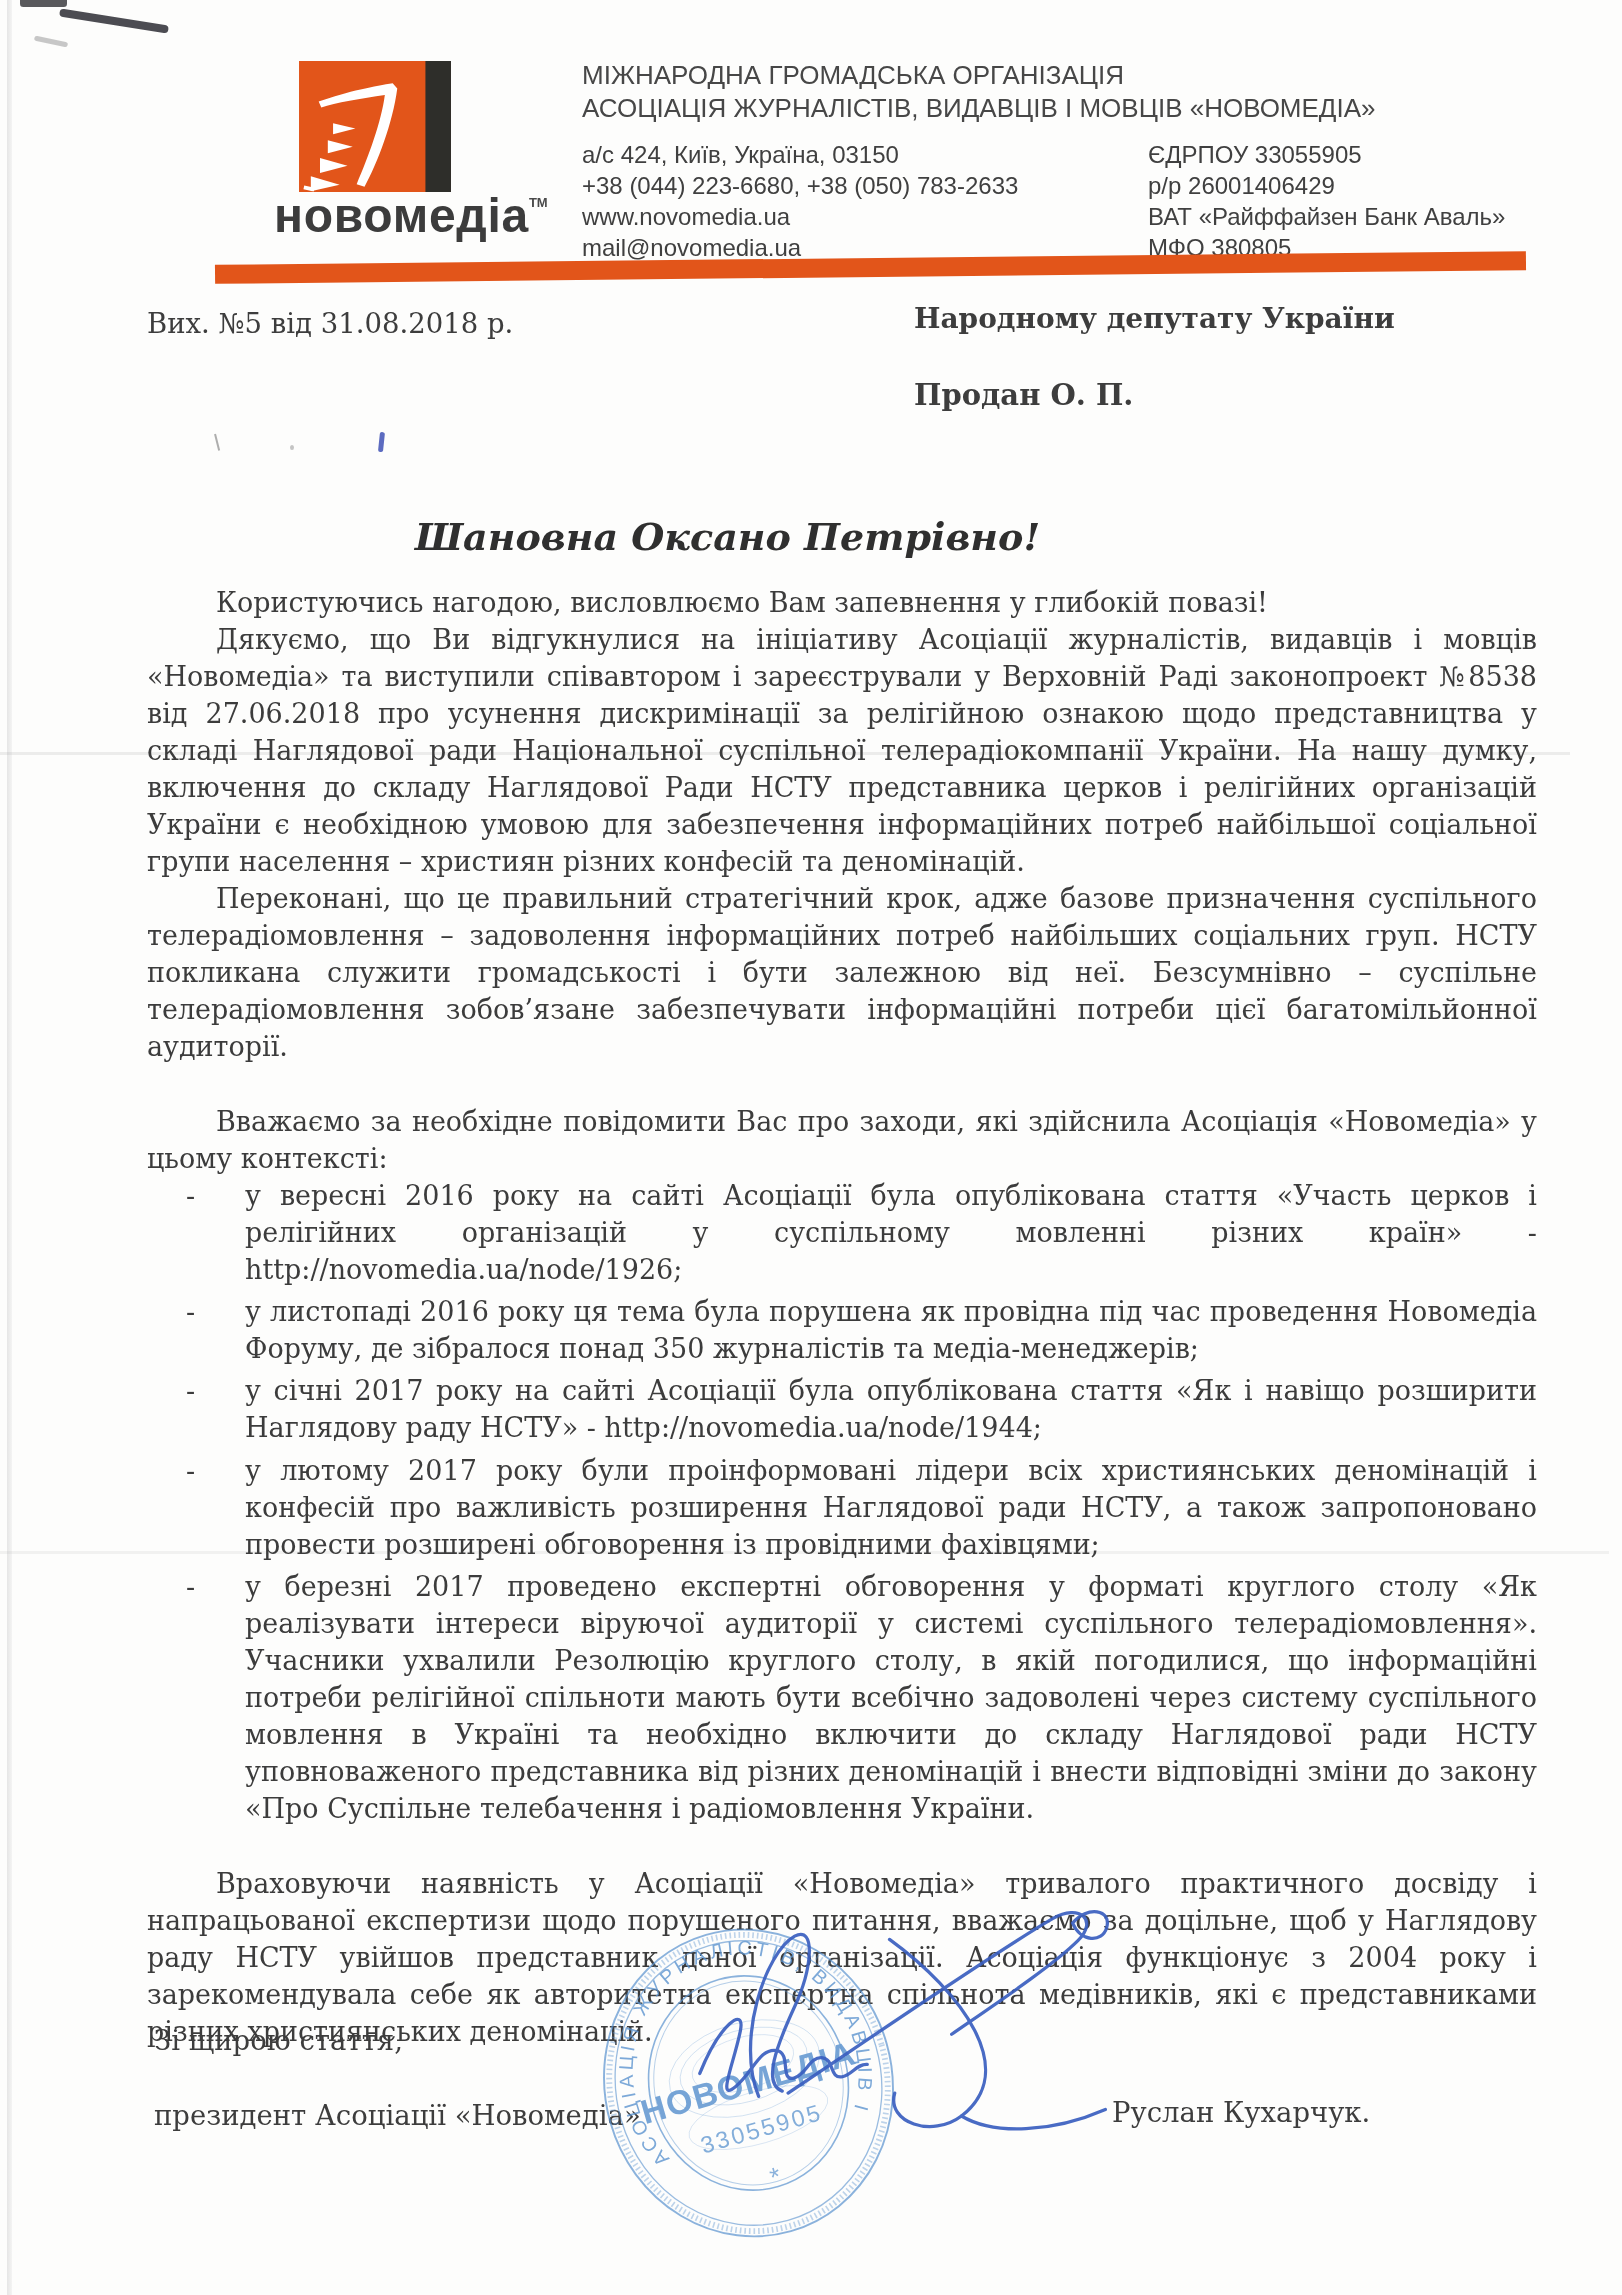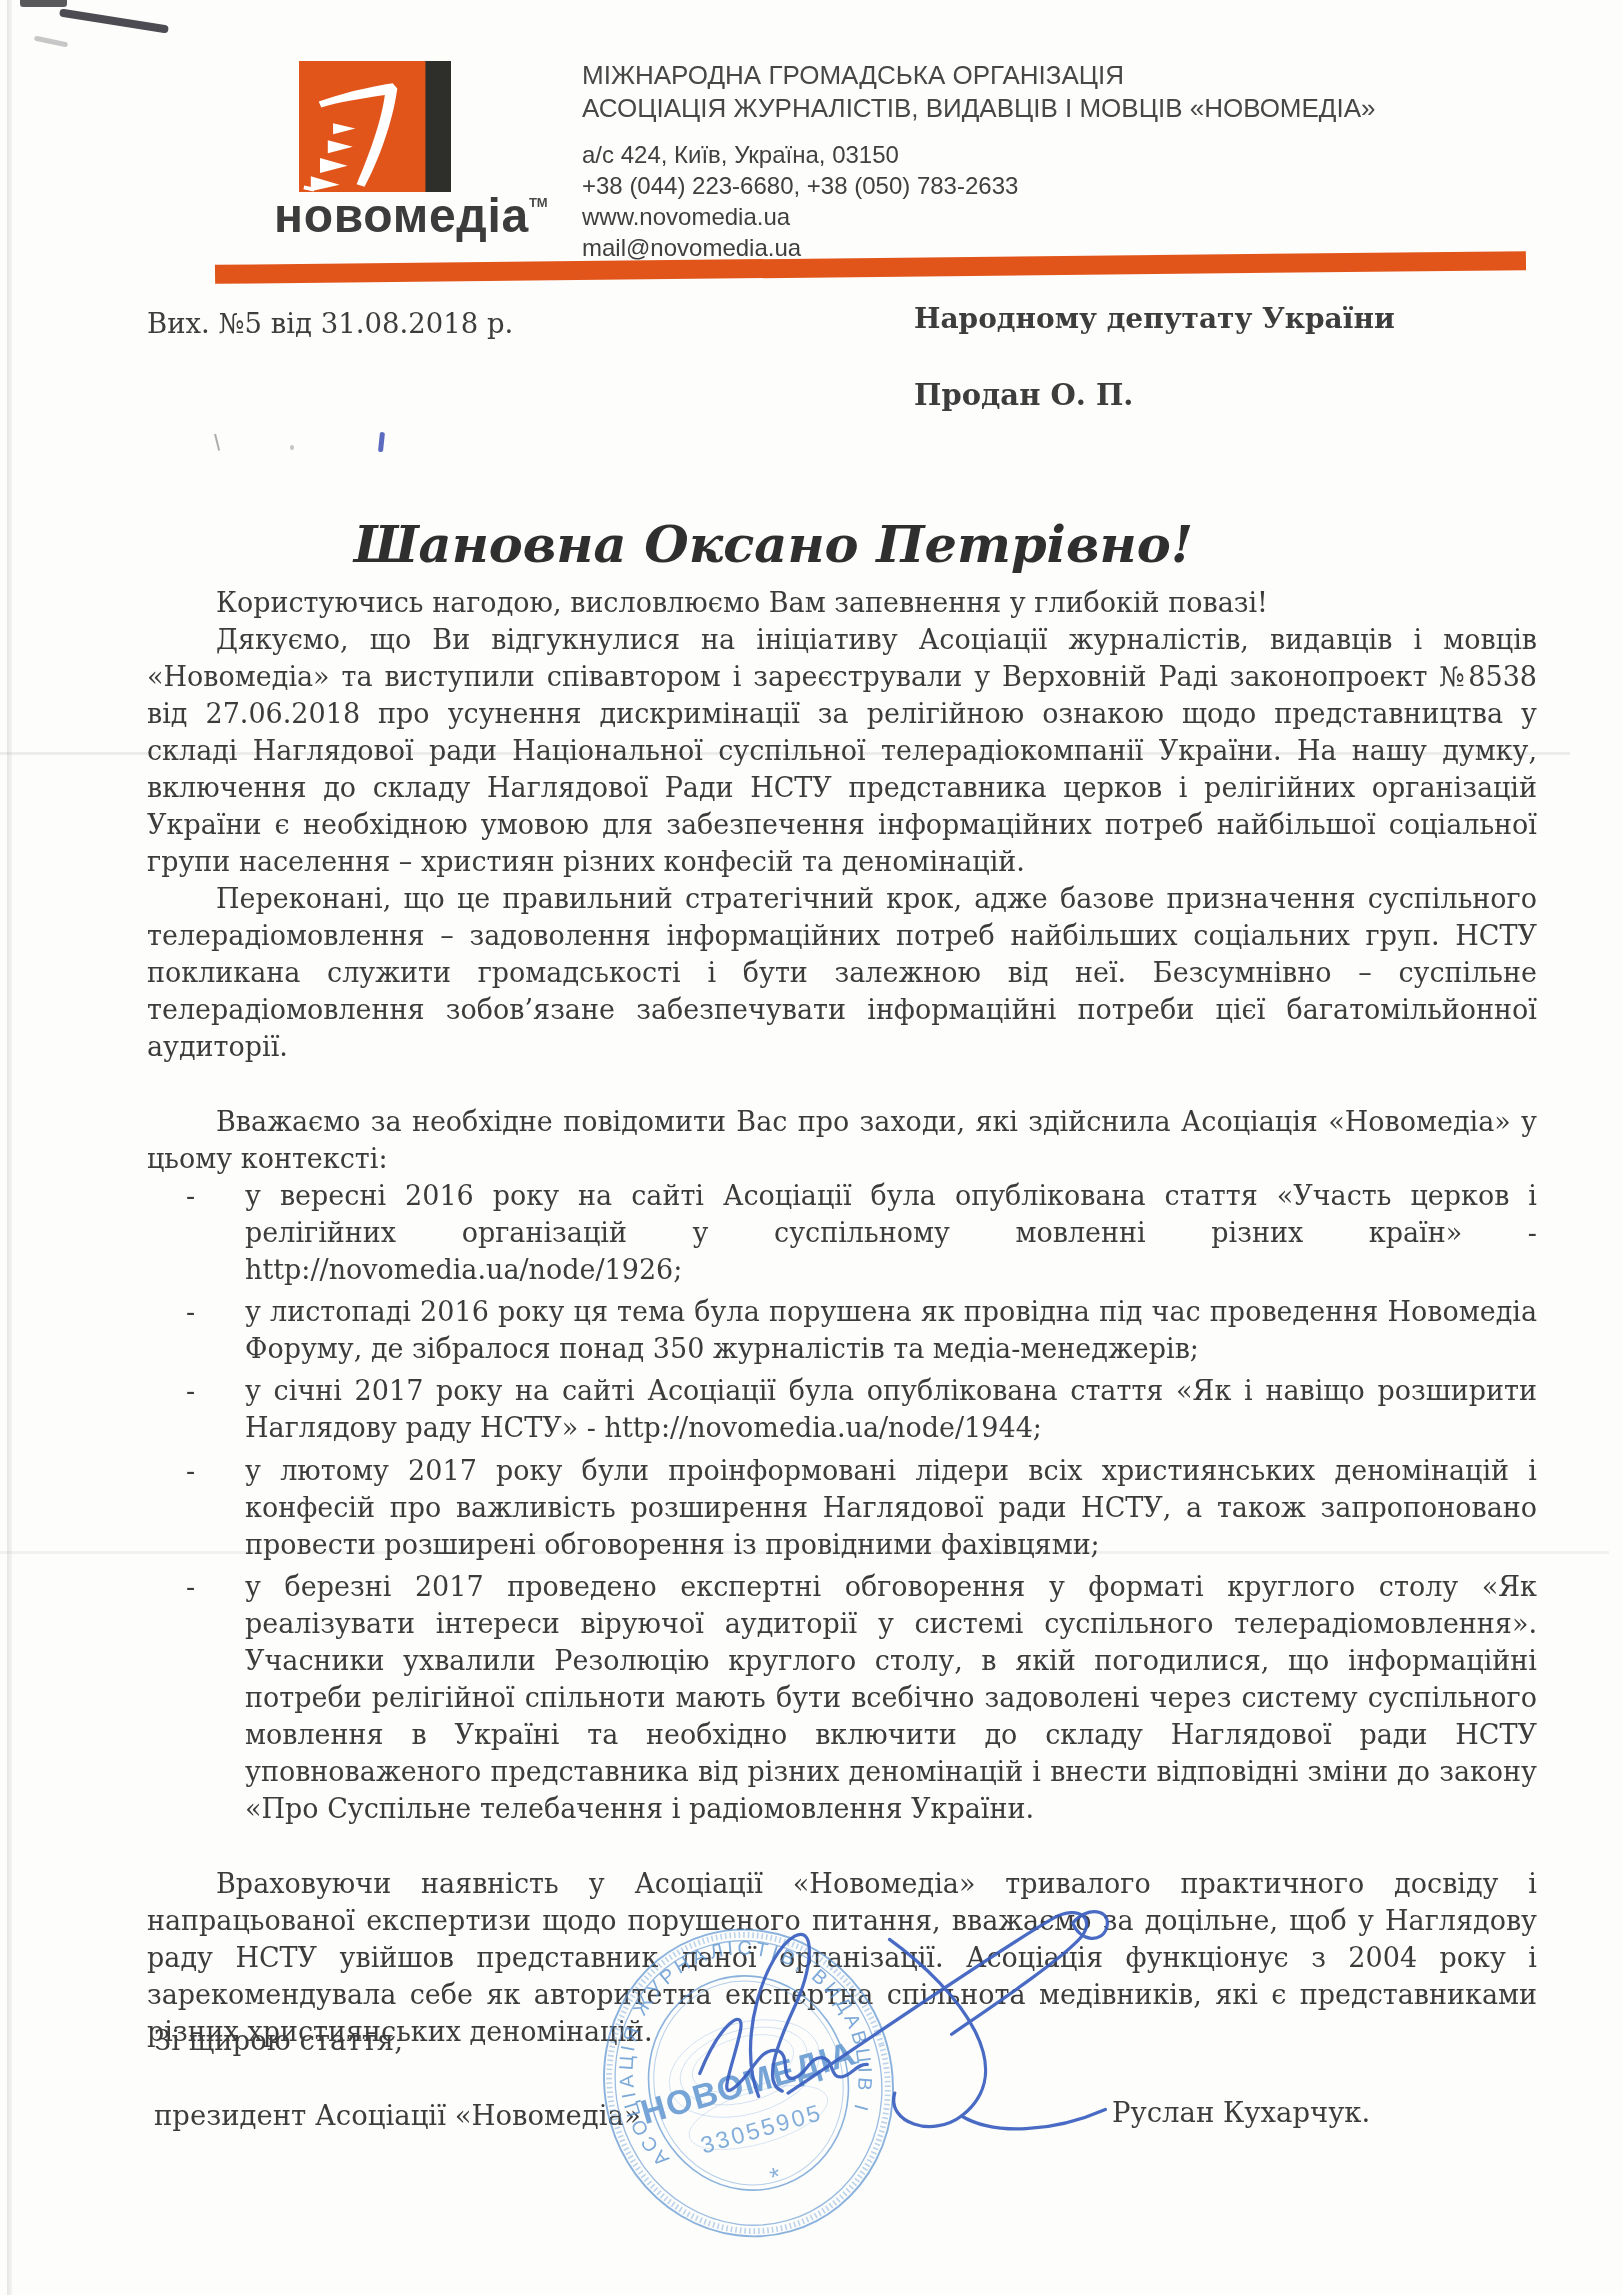--- a/index.html
+++ b/index.html
@@ -41,21 +41,21 @@
     font-family:"Liberation Sans", sans-serif;font-size:24px;line-height:31px;color:#404040;}
   .orange-bar{position:absolute;left:215px;top:258px;width:1311px;height:19px;
     background:#e2551a;transform:rotate(-0.6deg);}
 
   
   .ref-line{position:absolute;left:147px;top:307px;font-size:27.5px;white-space:nowrap;}
   .recipient-1{position:absolute;left:914px;top:302px;font-size:28px;white-space:nowrap;font-weight:bold;}
   .recipient-2{position:absolute;left:914px;top:378px;font-size:29px;font-weight:bold;white-space:nowrap;}
 
   .salutation{position:absolute;left:0;top:514px;width:1455px;text-align:center;
-    font-size:51px;font-weight:bold;font-style:italic;color:#2f2f2f;margin-left:46px;}
+    font-size:38px;font-weight:bold;font-style:italic;color:#2f2f2f;}
 
   
   .body-text{position:absolute;left:147px;top:584px;width:1390px;
     font-size:27px;line-height:37px;text-align:justify;color:#3c3c3c;}
   .body-text p{margin:0;text-indent:69px;}
   .gap-top{margin-top:38px !important;}
   ul.points{list-style:none;margin:0;padding:0 0 0 98px;}
   ul.points li{position:relative;margin:0 0 5.2px 0;text-align:justify;}
   ul.points li::before{content:"-";position:absolute;left:-59px;top:0;}
 
@@ -102,20 +102,26 @@
     <div>АСОЦІАЦІЯ ЖУРНАЛІСТІВ, ВИДАВЦІВ І МОВЦІВ «НОВОМЕДІА»</div>
   </div>
 
   <div class="contact-block">
     <div>а/с 424, Київ, Україна, 03150</div>
     <div>+38 (044) 223-6680, +38 (050) 783-2633</div>
     <div>www.novomedia.ua</div>
     <div>mail@novomedia.ua</div>
   </div>
 
+  <div class="bank-block">
+    <div>ЄДРПОУ 33055905</div>
+    <div>р/р 26001406429</div>
+    <div>ВАТ «Райффайзен Банк Аваль»</div>
+    <div>МФО 380805</div>
+  </div>
 
   <div class="orange-bar"></div>
 
   <div class="ref-line">Вих. №5 від 31.08.2018 р.</div>
   <div class="recipient-1">Народному депутату України</div>
   <div class="recipient-2">Продан О. П.</div>
 
   <div class="salutation">Шановна Оксано Петрівно!</div>
 
   <div class="body-text">

